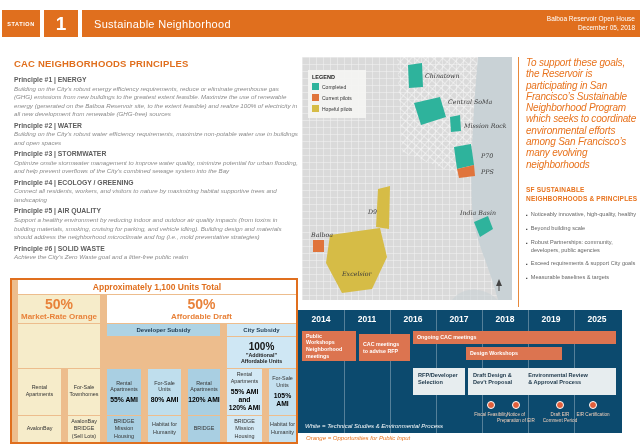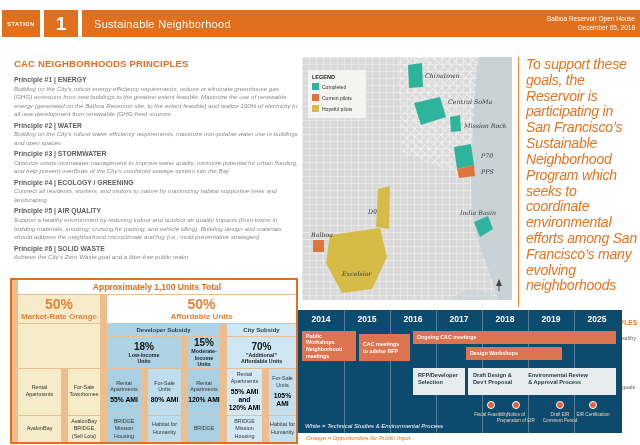--- a/index.html
+++ b/index.html
@@ -52,21 +52,21 @@
 
   
   #map { position:absolute; left:302px; top:57px; width:210px; height:243px; }
   .map-label { font-family:"DejaVu Serif", serif; font-style:italic; font-size:6.3px; fill:#3a3a3a; }
   .legend-title { font-size:5.5px; font-weight:bold; fill:#222; }
   .legend-item  { font-size:5px; fill:#333; }
 
   
   #sidebar { position:absolute; left:518px; top:57px; width:120px; height:250px;
              border-left:1px solid #e8893c; padding-left:7px; }
-  #quote { color:#e8731e; font-style:italic; font-size:14px; line-height:1.13; letter-spacing:-.2px; }
+  #quote { color:#e8731e; font-style:italic; font-size:10px; line-height:1.13; letter-spacing:-.2px; }
   #sb-heading { color:#e8731e; font-weight:bold; font-size:6.5px; margin-top:15px; line-height:1.4; letter-spacing:.2px; }
   #sb-bullets { margin-top:8px; list-style:none; }
   #sb-bullets li { display:flex; gap:3px; font-size:5.6px; color:#666; line-height:1.35; margin-bottom:6px; }
   #sb-bullets li .bullet { color:#444; font-size:5px; line-height:1.6; }
 
   
   #timeline { position:absolute; left:298px; top:310px; width:324px; height:123px; background:#0c4a6e; overflow:hidden; }
   .tl-grid { position:absolute; top:0; bottom:0; width:1px; background:rgba(255,255,255,.30); }
   .tl-year { position:absolute; top:4px; width:46px; text-align:center; color:#fff; font-weight:bold; font-size:8.5px; }
   .tl-bar-o { position:absolute; background:#dc7450; color:#fff; font-size:5.3px; font-weight:bold;
@@ -128,39 +128,29 @@
 
   <div id="units-table">
     <div class="t-title">Approximately 1,100 Units Total</div>
 
     <div class="t-half cream" style="grid-column:1/3;">
       <div class="big">50%</div>
       <div class="sub">Market-Rate Orange</div>
     </div>
     <div class="t-half" style="grid-column:3/8;">
       <div class="big">50%</div>
-      <div class="sub">Affordable Units</div>
+      <div class="sub">Affordable Draft</div>
     </div>
 
     <div class="cream" style="grid-column:1/3; grid-row:3/5;"></div>
     <div class="t-subsidy blue-hdr" style="grid-column:3/6;">Developer Subsidy</div>
     <div class="t-subsidy blue-hdr2" style="grid-column:6/8;">City Subsidy</div>
 
-    <div class="t-pct blue-hdr" style="grid-column:3/5;">
-      <div class="pct">18%</div>
-      <div class="lbl pre">Low-Income
-Units</div>
-    </div>
-    <div class="t-pct blue-hdr" style="grid-column:5/6;">
-      <div class="pct">15%</div>
-      <div class="lbl pre">Moderate-
-Income Units</div>
-    </div>
     <div class="t-pct blue-hdr2" style="grid-column:6/8;">
-      <div class="pct">70%</div>
+      <div class="pct">100%</div>
       <div class="lbl pre">"Additional"
 Affordable Units</div>
     </div>
 
     <div class="t-unit cream">
       <div class="u-type pre">Rental
 Apartments</div>
     </div>
     <div class="t-unit cream">
       <div class="u-type pre">For-Sale
@@ -290,21 +280,21 @@
 
   <div id="timeline">
     <div class="tl-grid" style="left:46px"></div>
     <div class="tl-grid" style="left:92px"></div>
     <div class="tl-grid" style="left:138px"></div>
     <div class="tl-grid" style="left:184px"></div>
     <div class="tl-grid" style="left:230px"></div>
     <div class="tl-grid" style="left:276px"></div>
 
     <div class="tl-year" style="left:0">2014</div>
-    <div class="tl-year" style="left:46px">2015</div>
+    <div class="tl-year" style="left:46px">2011</div>
     <div class="tl-year" style="left:92px">2016</div>
     <div class="tl-year" style="left:138px">2017</div>
     <div class="tl-year" style="left:184px">2018</div>
     <div class="tl-year" style="left:230px">2019</div>
     <div class="tl-year" style="left:276px">2025</div>
 
     <div class="tl-bar-o pre" style="left:4px; top:21px; width:54px; height:30px;">Public Workshops
 Neighborhood
 meetings</div>
     <div class="tl-bar-o pre" style="left:61px; top:24px; width:51px; height:27px;">CAC meetings

